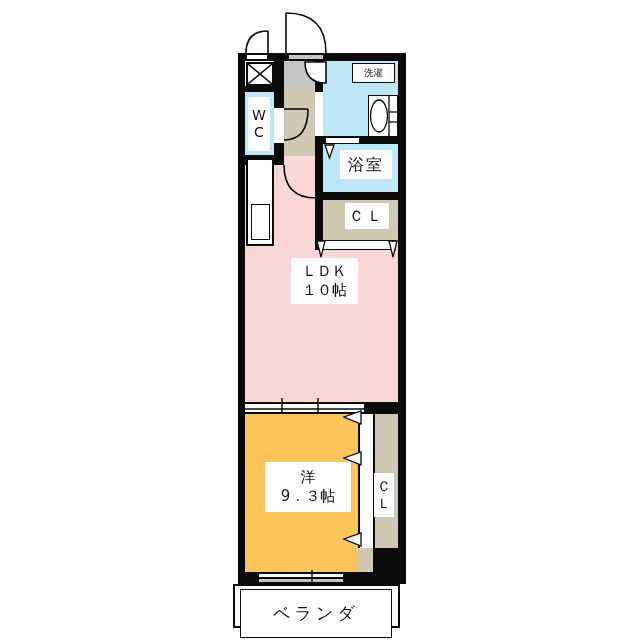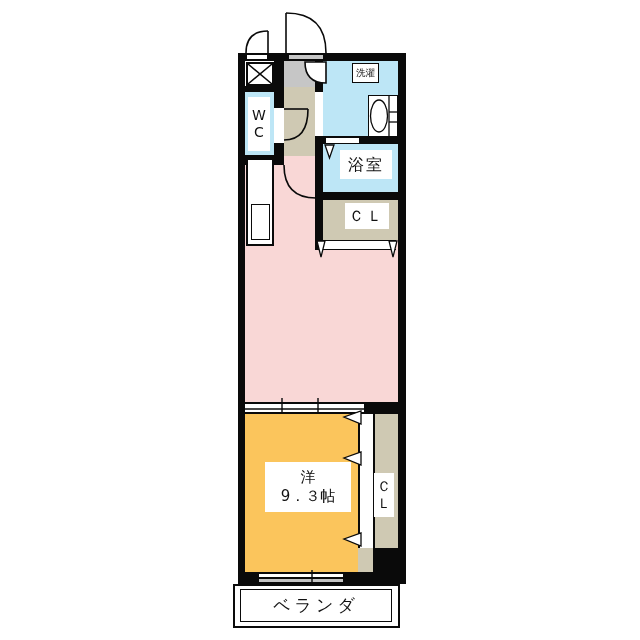--- a/index.html
+++ b/index.html
@@ -59,21 +59,21 @@
   <div class="abs" style="left:358px;top:414px;width:17px;height:134px;background:#fff;border-left:2px solid #0a0a0a;border-right:2px solid #0a0a0a;"></div>
   <div class="abs" style="left:258px;top:573px;width:86px;height:5px;background:#fff;border:1px solid #0a0a0a;"></div>
   <div class="abs" style="left:258px;top:578px;width:86px;height:5px;background:#C4C4C4;border:1px solid #0a0a0a;"></div>
 
   <div class="abs fixture" style="left:246px;top:62px;width:28px;height:24px;"></div>
   <div class="abs fixture" style="left:246px;top:158px;width:28px;height:88px;"></div>
   <div class="abs fixture thin" style="left:251px;top:204px;width:19px;height:36px;"></div>
   <div class="abs fixture thin" style="left:368px;top:95px;width:30px;height:42px;"></div>
 
   <div class="abs" style="left:233px;top:584px;width:167px;height:44px;background:#fff;border:2px solid #0a0a0a;"></div>
-  <div class="abs label" style="left:240px;top:589px;width:152px;height:33px;border:1.5px solid #0a0a0a;font-size:17px;letter-spacing:4px;">ベランダ</div>
+  <div class="abs label" style="left:240px;top:589px;width:152px;height:49px;border:1.5px solid #0a0a0a;font-size:17px;letter-spacing:4px;">ベランダ</div>
 
   <svg class="overlay" width="640" height="640" viewBox="0 0 640 640">
     <g stroke="#0a0a0a" stroke-width="1.6" fill="none">
       <g>
         <line x1="248" y1="64" x2="272" y2="84"></line>
         <line x1="272" y1="64" x2="248" y2="84"></line>
       </g>
       <g>
         <line x1="268" y1="31" x2="268" y2="53"></line>
         <path d="M 246 53 Q 246 31 268 31"></path>
@@ -119,26 +119,30 @@
         <line x1="389" y1="122" x2="397" y2="122"></line>
       </g>
     </g>
   </svg>
 
   <div class="abs label col" style="left:248px;top:97px;width:22px;height:54px;font-size:14px;">
     <span>W</span>
     <span>C</span>
   </div>
 
-  <div class="abs label" style="left:352px;top:63px;width:27px;height:20px;border:1.5px solid #0a0a0a;font-size:9.5px;">洗濯</div>
+  <div class="abs label" style="left:352px;top:63px;width:43px;height:20px;border:1.5px solid #0a0a0a;font-size:9.5px;">洗濯</div>
 
   <div class="abs label" style="left:340px;top:150px;width:52px;height:29px;font-size:16px;letter-spacing:2px;">浴室</div>
 
   <div class="abs label" style="left:345px;top:203px;width:44px;height:26px;font-size:15px;letter-spacing:3px;">ＣＬ</div>
 
+  <div class="abs label col" style="left:291px;top:258px;width:67px;height:46px;font-size:15px;">
+    <span>ＬＤＫ</span>
+    <span>１０帖</span>
+  </div>
 
   <div class="abs label col" style="left:265px;top:462px;width:86px;height:50px;font-size:15px;">
     <span>洋</span>
     <span>9．３帖</span>
   </div>
 
   <div class="abs label col" style="left:374px;top:473px;width:20px;height:44px;font-size:14px;">
     <span>Ｃ</span>
     <span>Ｌ</span>
   </div>

